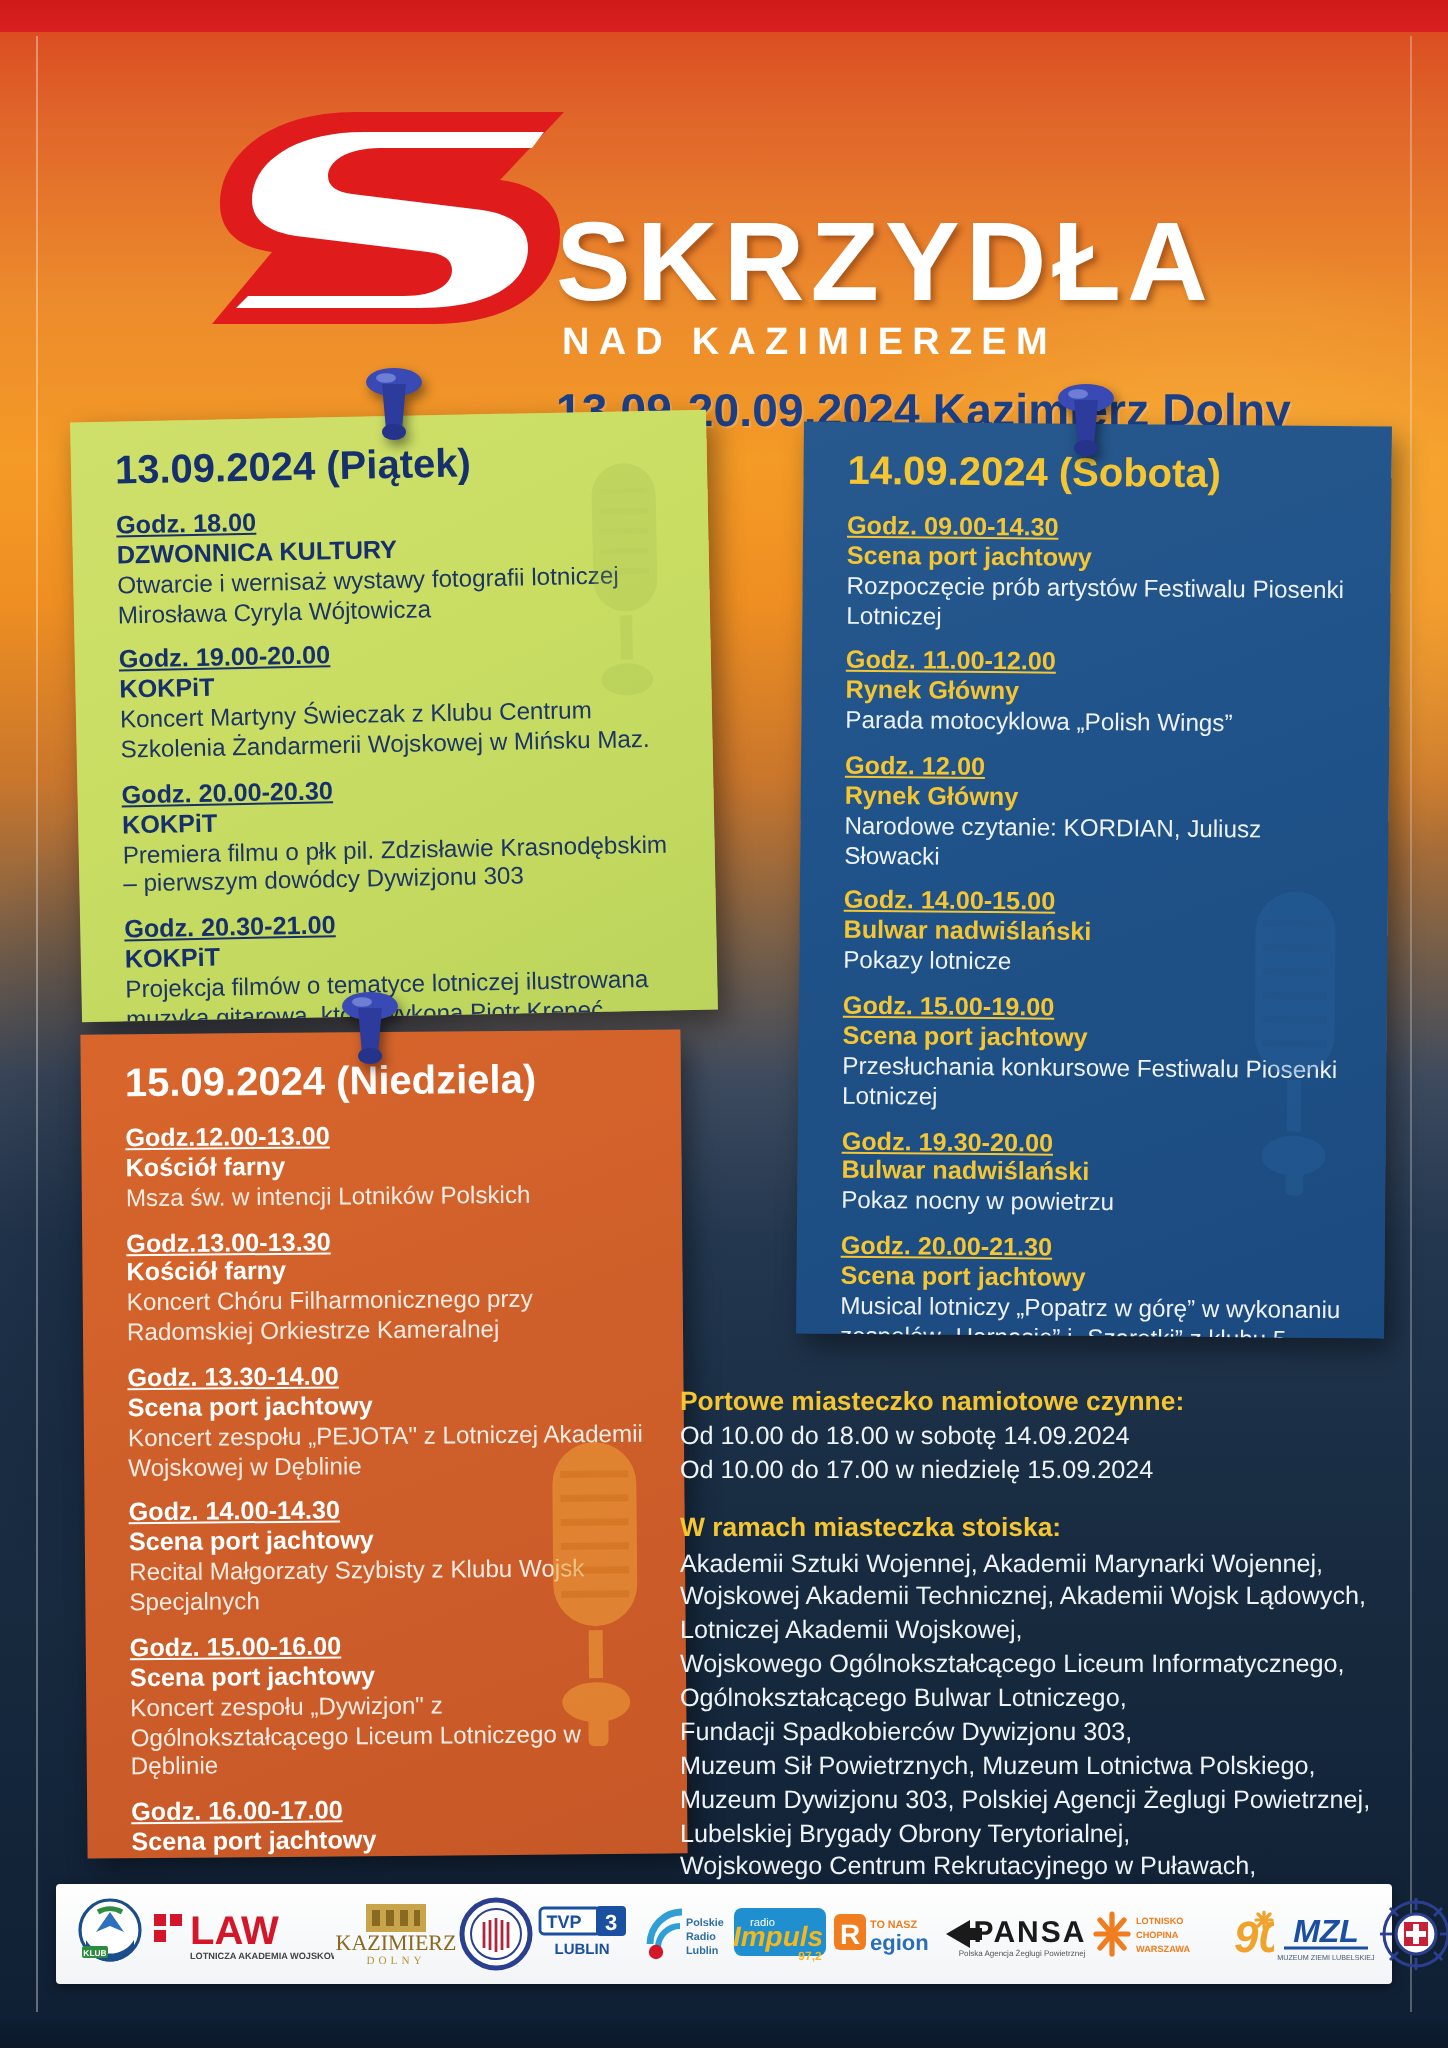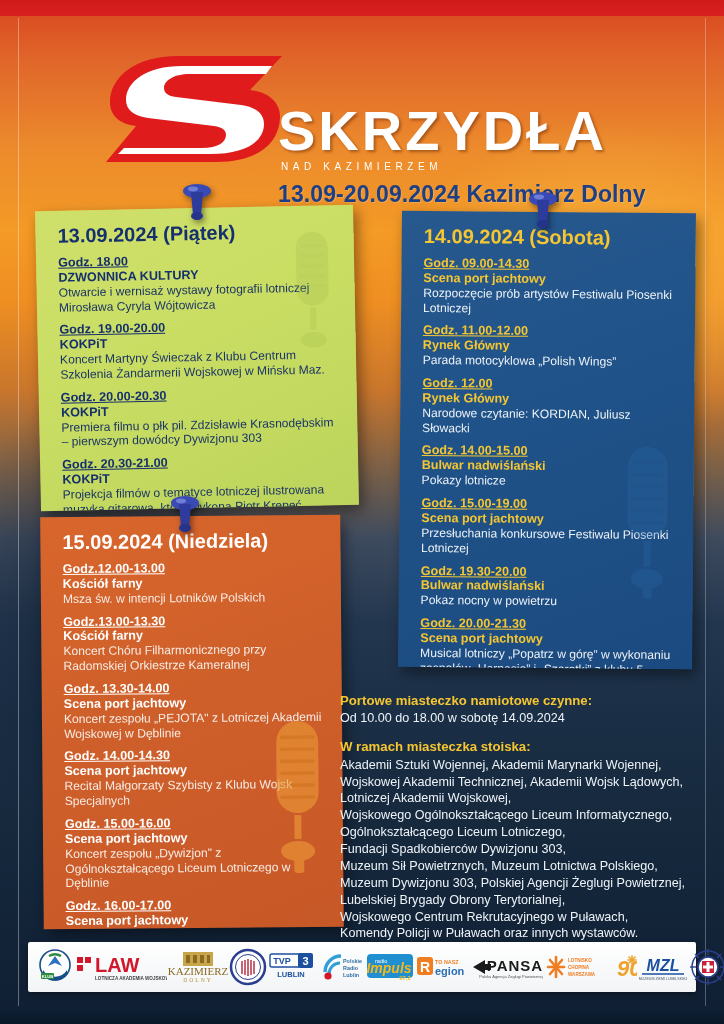--- a/index.html
+++ b/index.html
@@ -66,21 +66,21 @@
   }
   .wordmark {
     position:absolute; left:278px; top:16px; width:420px;margin-top:44px;
   }
   .wordmark .title {
     font-size: 56px; font-weight: bold; color:#ffffff;
     letter-spacing: 3px; line-height: .95;
     text-shadow: 2px 2px 3px rgba(90,30,0,.45);
   }
   .wordmark .subtitle {
-    font-size: 10px; font-weight: normal; color:#ffffff;
+    font-size: 19px; font-weight: bold; color:#ffffff;
     letter-spacing: 4.6px; margin-top: 4px; margin-left:3px;
   }
   .wordmark .datebar {
     font-size: 23px; font-weight: bold; color:#1c3f86;
     margin-top: 9px; letter-spacing:.1px;
     text-shadow: 1px 1px 0 rgba(255,255,255,.18);
   }
 
   
   .card {
@@ -377,27 +377,28 @@
       <ellipse cx="19" cy="9" rx="14" ry="7" fill="#3a4ab5"></ellipse>
       <path d="M13,10 L25,10 L23,33 L15,33 Z" fill="#2d3b9c"></path>
       <ellipse cx="19" cy="34" rx="6" ry="4" fill="#26338a"></ellipse>
       <ellipse cx="15" cy="7" rx="5" ry="2.4" fill="#7b8bdc" opacity=".8"></ellipse>
     </svg>
   </div>
 
   <div id="infoblock">
     <div class="h">Portowe miasteczko namiotowe czynne:</div>
     <div class="l">Od 10.00 do 18.00 w sobotę 14.09.2024</div>
+    <div class="l">Od 10.00 do 17.00 w niedzielę 15.09.2024</div>
     <div class="gap"></div>
     <div class="h">W ramach miasteczka stoiska:</div>
     <div class="l">Akademii Sztuki Wojennej, Akademii Marynarki Wojennej,</div>
     <div class="l">Wojskowej Akademii Technicznej, Akademii Wojsk Lądowych,</div>
     <div class="l">Lotniczej Akademii Wojskowej,</div>
     <div class="l">Wojskowego Ogólnokształcącego Liceum Informatycznego,</div>
-    <div class="l">Ogólnokształcącego Liceum Lotniczego,</div>
+    <div class="l">Ogólnokształcącego Bulwar Lotniczego,</div>
     <div class="l">Fundacji Spadkobierców Dywizjonu 303,</div>
     <div class="l">Muzeum Sił Powietrznych, Muzeum Lotnictwa Polskiego,</div>
     <div class="l">Muzeum Dywizjonu 303, Polskiej Agencji Żeglugi Powietrznej,</div>
     <div class="l">Lubelskiej Brygady Obrony Terytorialnej,</div>
     <div class="l">Wojskowego Centrum Rekrutacyjnego w Puławach,</div>
     <div class="l">Komendy Policji w Puławach oraz innych wystawców.</div>
   </div>
 
   <div id="sponsors">
 

